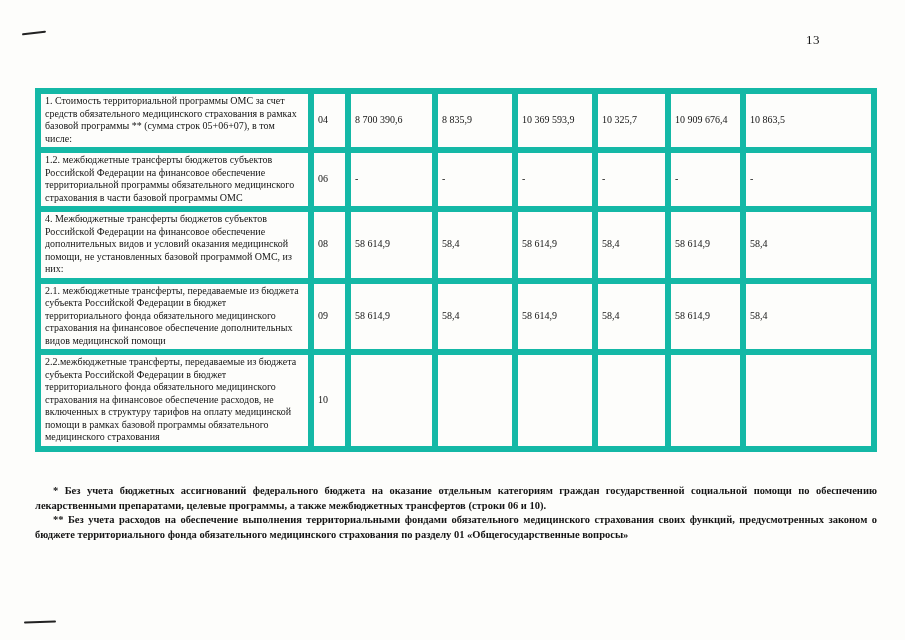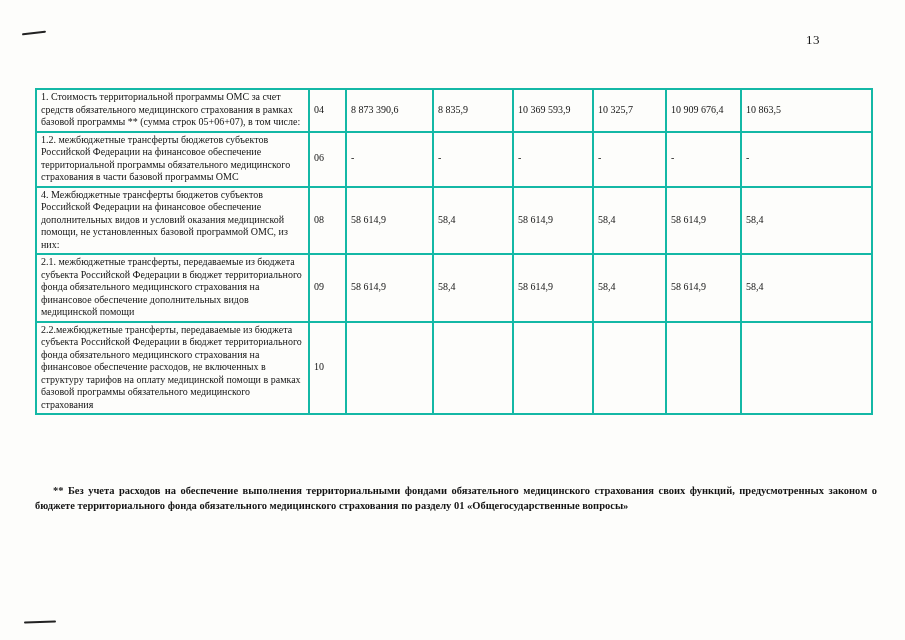--- a/index.html
+++ b/index.html
@@ -12,21 +12,21 @@
   .page-number{
     position:absolute;top:32px;left:806px;
     font-size:13px;letter-spacing:.5px;
   }
   .doc-table{
     position:absolute;left:35px;top:88px;width:837px;
     border-collapse:collapse;table-layout:fixed;
     font-size:10px;line-height:1.25;
   }
   .doc-table td{
-    border:2px solid #14b8a6;
+    border:6px solid #14b8a6;
     padding:1px 4px 2px 4px;
     overflow:hidden;
   }
   .doc-table td.desc{
     text-align:left;vertical-align:top;
   }
   .doc-table td.code,
   .doc-table td.val{
     text-align:left;vertical-align:middle;
   }
@@ -58,21 +58,21 @@
     <col style="width:80px">
     <col style="width:80px">
     <col style="width:73px">
     <col style="width:75px">
     <col style="width:131px">
   </colgroup>
   <tbody>
       <tr>
         <td class="desc">1. Стоимость территориальной программы ОМС за счет средств обязательного медицинского страхования в рамках базовой программы ** (сумма строк 05+06+07), в том числе:</td>
         <td class="code">04</td>
-        <td class="val">8 873 390,6</td>
+        <td class="val">8 700 390,6</td>
         <td class="val">8 835,9</td>
         <td class="val">10 369 593,9</td>
         <td class="val">10 325,7</td>
         <td class="val">10 909 676,4</td>
         <td class="val">10 863,5</td>
       </tr>
       <tr>
         <td class="desc">1.2. межбюджетные трансферты бюджетов субъектов Российской Федерации на финансовое обеспечение территориальной программы обязательного медицинского страхования в части базовой программы ОМС</td>
         <td class="code">06</td>
         <td class="val">-</td>
@@ -109,14 +109,15 @@
         <td class="val"></td>
         <td class="val"></td>
         <td class="val"></td>
         <td class="val"></td>
         <td class="val"></td>
       </tr>
     </tbody>
 </table>
 
 <div class="footnotes">
+  <p>* Без учета бюджетных ассигнований федерального бюджета на оказание отдельным категориям граждан государственной социальной помощи по обеспечению лекарственными препаратами, целевые программы, а также межбюджетных трансфертов (строки 06 и 10).</p>
   <p>** Без учета расходов на обеспечение выполнения территориальными фондами обязательного медицинского страхования своих функций, предусмотренных законом о бюджете территориального фонда обязательного медицинского страхования по разделу 01 «Общегосударственные вопросы»</p>
 </div>
 
 </body></html>

